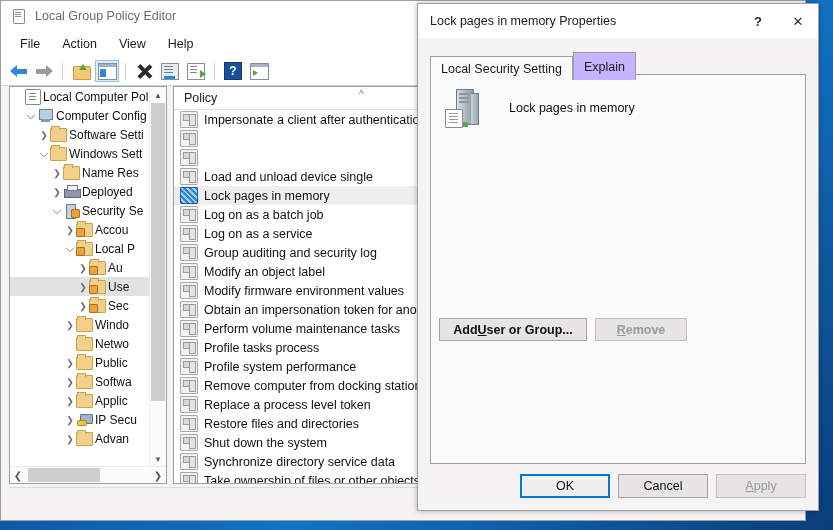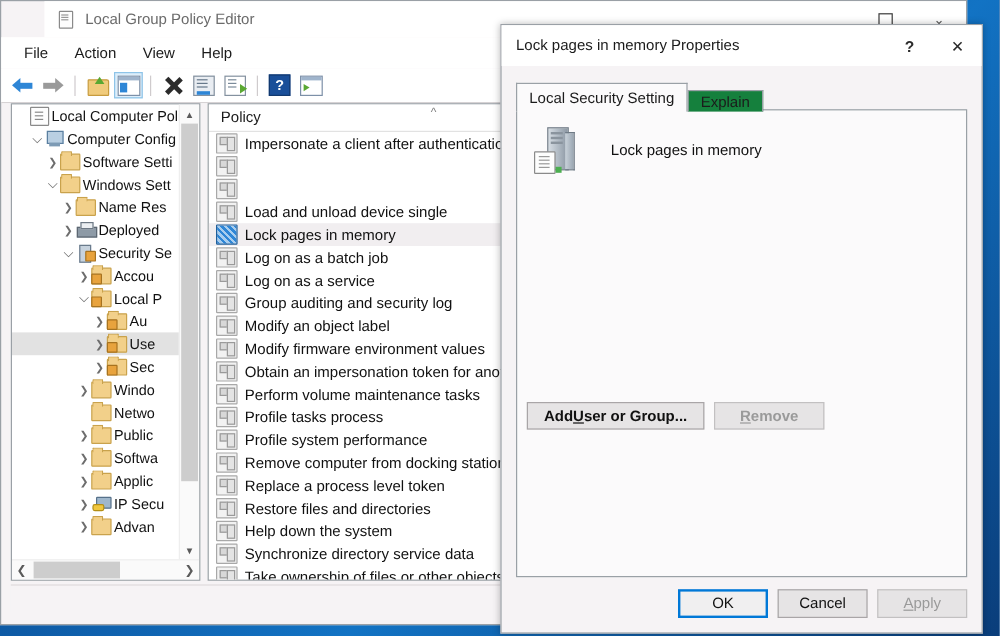--- a/index.html
+++ b/index.html
@@ -11,21 +11,21 @@
     position:relative;
   }
   
   #desktop{position:absolute;inset:0;
     background:linear-gradient(135deg,#0a3d7a 0%,#0e5ba6 40%,#1273c4 60%,#0a3d7a 100%);}
 
   
   #mmc-window{position:absolute;left:0;top:0;width:806px;height:521px;
     background:#f6f3f5;border:1px solid #9aa0a6;box-sizing:border-box;}
   #mmc-titlebar{height:30px;background:#ffffff;display:flex;align-items:center;
-    padding-left:10px;position:relative;margin-left:36px;}
+    padding-left:10px;position:relative;}
   #mmc-titlebar .ttl{color:#6b6b6b;font-size:12.5px;margin-left:8px;}
   .title-icon{width:16px;height:16px;display:inline-block;position:relative;}
   .title-icon::before{content:"";position:absolute;left:2px;top:1px;width:10px;height:13px;
     background:#fdfdfd;border:1px solid #8a8a8a;border-radius:1px;}
   .title-icon::after{content:"";position:absolute;left:4px;top:4px;width:6px;height:1px;
     box-shadow:0 0 0 0 #999,0 2px 0 0 #999,0 4px 0 0 #999;background:#999;}
   #mmc-winbtns{position:absolute;right:0;top:0;height:30px;display:flex;}
   .winbtn{width:45px;height:30px;display:flex;align-items:center;justify-content:center;
     color:#2b2b2b;font-size:12px;}
   .winbtn .sq{width:10px;height:9px;border:1px solid #3a3a3a;}
@@ -149,33 +149,33 @@
     background:#f2f2f2;border:1px solid #a8a8a8;border-radius:1px;}
   .pico::before{content:"";position:absolute;left:2px;top:2px;width:5px;height:5px;
     background:#d8d8d8;border:1px solid #9a9a9a;}
   .pico::after{content:"";position:absolute;left:8px;top:2px;width:5px;height:10px;
     background:#e4e4e4;border:1px solid #9a9a9a;}
   .lrow.sel .pico{background:repeating-linear-gradient(45deg,#2e86d6 0 2px,#a8cdee 2px 4px);
     border-color:#1f5f9b;}
   .lrow.sel .pico::before,.lrow.sel .pico::after{display:none;}
 
   
-  #dlg{position:absolute;left:417px;top:20px;width:402px;height:508px;background:#f6f3f5;
+  #dlg{position:absolute;left:417px;top:3px;width:402px;height:508px;background:#f6f3f5;
     border:1px solid #9aa0a6;box-sizing:border-box;box-shadow:0 0 6px rgba(0,0,0,.28);}
   #dlg-title{height:34px;background:#ffffff;display:flex;align-items:center;padding-left:12px;
     position:relative;font-size:12.5px;color:#1b1b1b;}
   #dlg-btns{position:absolute;right:0;top:0;height:34px;display:flex;}
   .dbtn{width:40px;height:34px;display:flex;align-items:center;justify-content:center;
     font-size:13px;color:#2b2b2b;}
   .dbtn.help{font-weight:bold;}
   #dlg-body{position:absolute;left:0;right:0;top:34px;bottom:0;}
 
   #tabs{position:absolute;left:12px;top:14px;display:flex;align-items:flex-end;z-index:3;}
-  .tab{height:18px;padding:0 10px;display:flex;align-items:center;font-size:12.5px;color:#1b1b1b;
-    border:1px solid #9aa0a6;border-bottom:none;background:#15803d;box-sizing:border-box;}
+  .tab{height:28px;padding:0 10px;display:flex;align-items:center;font-size:12.5px;color:#1b1b1b;
+    border:1px solid #9aa0a6;border-bottom:none;background:#c4b5fd;box-sizing:border-box;}
   .tab.active{background:#fbfafb;height:24px;position:relative;z-index:4;}
 
   #tabpanel{position:absolute;left:12px;right:12px;top:36px;bottom:46px;background:#fbfafb;
     border:1px solid #9aa0a6;box-sizing:border-box;}
 
   #policy-head{position:absolute;left:8px;top:8px;right:8px;height:50px;display:flex;align-items:center;}
   .pc-icon{width:42px;height:42px;position:relative;flex:0 0 42px;margin-left:6px;}
   .pc-icon .tower{position:absolute;left:11px;top:2px;width:16px;height:34px;
     background:linear-gradient(90deg,#d6dde4 0%,#aeb8c2 55%,#8c97a3 100%);border:1px solid #6f7b86;}
   .pc-icon .tower i{position:absolute;left:2px;top:3px;width:10px;height:2px;background:#8a949e;
@@ -195,21 +195,21 @@
 
   #acl-buttons{position:absolute;left:8px;top:243px;display:flex;gap:8px;font-weight:bold;}
   .btn{height:23px;min-width:72px;padding:0 12px;background:#e6e4e5;border:1px solid #a9a5a7;
     display:flex;align-items:center;justify-content:center;font-size:12.5px;color:#111;box-sizing:border-box;}
   .btn.disabled{color:#9a9a9a;background:#e6e4e5;border-color:#c2c0c1;}
   #btn-add{width:148px;}
   #btn-remove{width:92px;}
   .u{text-decoration:underline;}
 
   #dlg-footer{position:absolute;right:12px;bottom:12px;display:flex;gap:8px;}
-  .fbtn{width:75px;height:24px;background:#e6e4e5;border:1px solid #a9a5a7;display:flex;
+  .fbtn{width:90px;height:24px;background:#e6e4e5;border:1px solid #a9a5a7;display:flex;
     align-items:center;justify-content:center;font-size:12.5px;color:#111;box-sizing:border-box;}
   .fbtn.focus{border:2px solid #0078d7;background:#f0eff0;}
   .fbtn.disabled{color:#9a9a9a;border-color:#c2c0c1;}
 
   
   #statusstrip{position:absolute;left:7px;right:7px;bottom:9px;height:22px;background:#f6f3f5;
     border-top:1px solid #dedbdc;}
 </style>
 </head>
 <body>
@@ -494,21 +494,21 @@
           <div class="lrow">
             <span class="pico"></span>
             <span>Replace a process level token</span>
           </div>
           <div class="lrow">
             <span class="pico"></span>
             <span>Restore files and directories</span>
           </div>
           <div class="lrow">
             <span class="pico"></span>
-            <span>Help down the system</span>
+            <span>Shut down the system</span>
           </div>
           <div class="lrow">
             <span class="pico"></span>
             <span>Synchronize directory service data</span>
           </div>
           <div class="lrow">
             <span class="pico"></span>
             <span>Take ownership of files or other objects</span>
           </div>
         </div>

